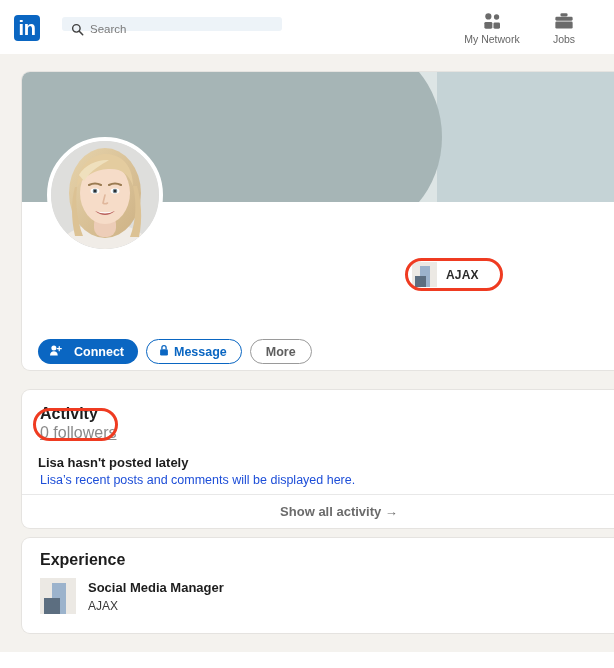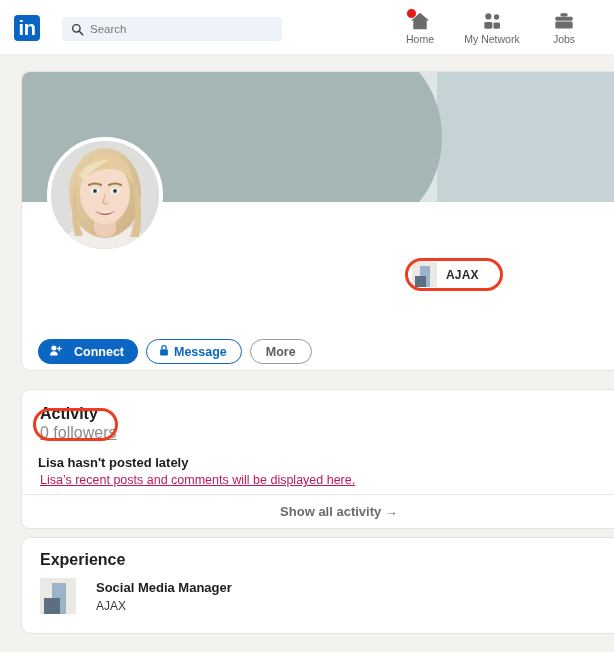--- a/index.html
+++ b/index.html
@@ -34,21 +34,21 @@
     font-weight: bold;
     font-size: 20px;
     line-height: 26px;
     text-align: center;
     letter-spacing: -0.5px;
     font-family: "Liberation Sans", sans-serif;
   }
   .search-box {
     position: absolute;
     left: 62px; top: 17px;
-    width: 220px; height: 24px;
+    width: 220px; height: 14px;
     background: #edf3f8;
     border-radius: 3px;
   }
   .search-icon-wrap {
     position: absolute;
     left: 9px; top: 5px;
     width: 13px; height: 13px;
   }
   .search-placeholder {
     position: absolute;
@@ -308,23 +308,22 @@
     left: 16px; top: 64px;
     font-size: 13px;
     font-weight: bold;
     color: #1d1d1d;
     line-height: 17px;
   }
   .activity-empty-sub {
     position: absolute;
     left: 18px; top: 82px;
     font-size: 12.5px;
-    color: #be185d;
+    color: #1d4ed8;
     line-height: 17px;
-    text-decoration: underline;
   }
   .divider {
     position: absolute;
     left: 0; top: 104px;
     width: 620px;
     height: 1px;
     background: #e8e8e8;
   }
   .show-all {
     position: absolute;
@@ -347,21 +346,21 @@
     height: 95px;
   }
   .exp-title {
     position: absolute;
     left: 18px; top: 12px;
   }
   .exp-item {
     position: absolute;
     left: 18px; top: 40px;
     display: flex;
-    gap: 20px;
+    gap: 12px;
     align-items: flex-start;
   }
   .exp-logo {
     width: 36px; height: 36px;
     background: #ece9e4;
     position: relative;
     flex: none;
   }
   .exp-logo .bar-tall {
     position: absolute;
@@ -400,29 +399,20 @@
       <svg width="13" height="13" viewBox="0 0 16 16">
         <circle cx="6.6" cy="6.6" r="4.6" fill="none" stroke="#404040" stroke-width="1.7"></circle>
         <line x1="10.2" y1="10.2" x2="14.4" y2="14.4" stroke="#404040" stroke-width="1.9" stroke-linecap="round"></line>
       </svg>
     </span>
     <span class="search-placeholder">Search</span>
   </div>
 
   <div class="nav-items">
 
-    <div class="nav-item">
-      <span class="nav-glyph">
-        <svg width="22" height="20" viewBox="0 0 24 22">
-          <path d="M12 2 L2 10.5 L4.6 10.5 L4.6 20 L19.4 20 L19.4 10.5 L22 10.5 Z" fill="#6b6b6b"></path>
-        </svg>
-        <span class="badge-dot"></span>
-      </span>
-      <span class="nav-label">Home</span>
-    </div>
 
     <div class="nav-item">
       <span class="nav-glyph">
         <svg width="22" height="20" viewBox="0 0 24 22">
           <circle cx="8" cy="6" r="3.4" fill="#6b6b6b"></circle>
           <circle cx="17" cy="6.6" r="2.9" fill="#6b6b6b"></circle>
           <rect x="3.6" y="12" width="8.8" height="7.4" rx="1.6" fill="#6b6b6b"></rect>
           <rect x="13.6" y="12.6" width="7.2" height="6.8" rx="1.5" fill="#6b6b6b"></rect>
         </svg>
       </span>

